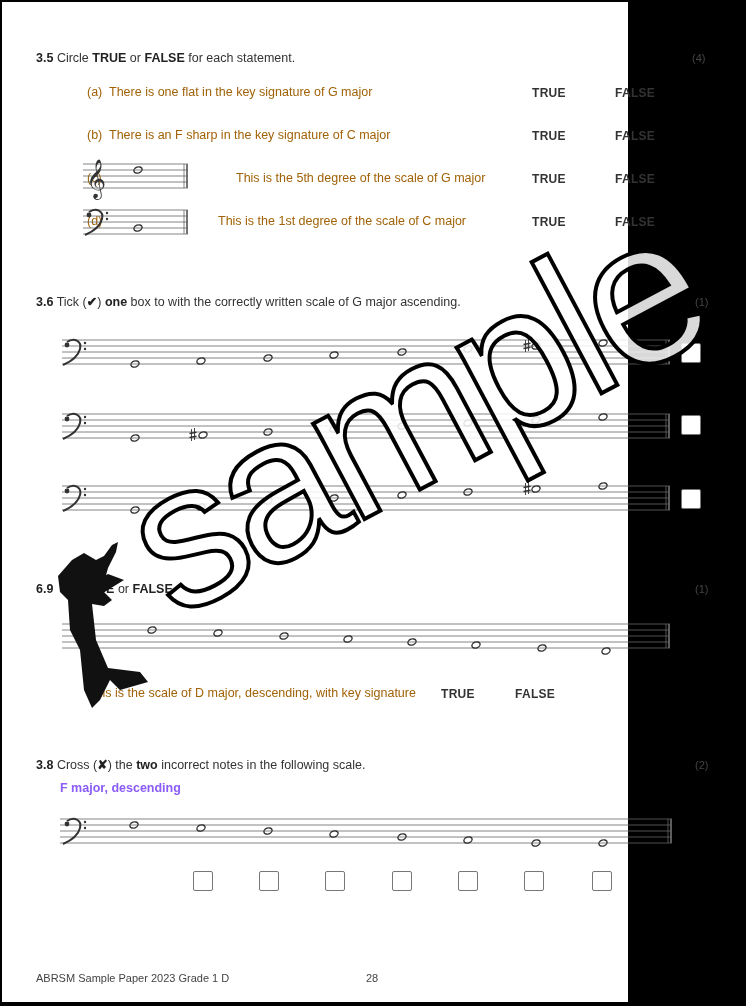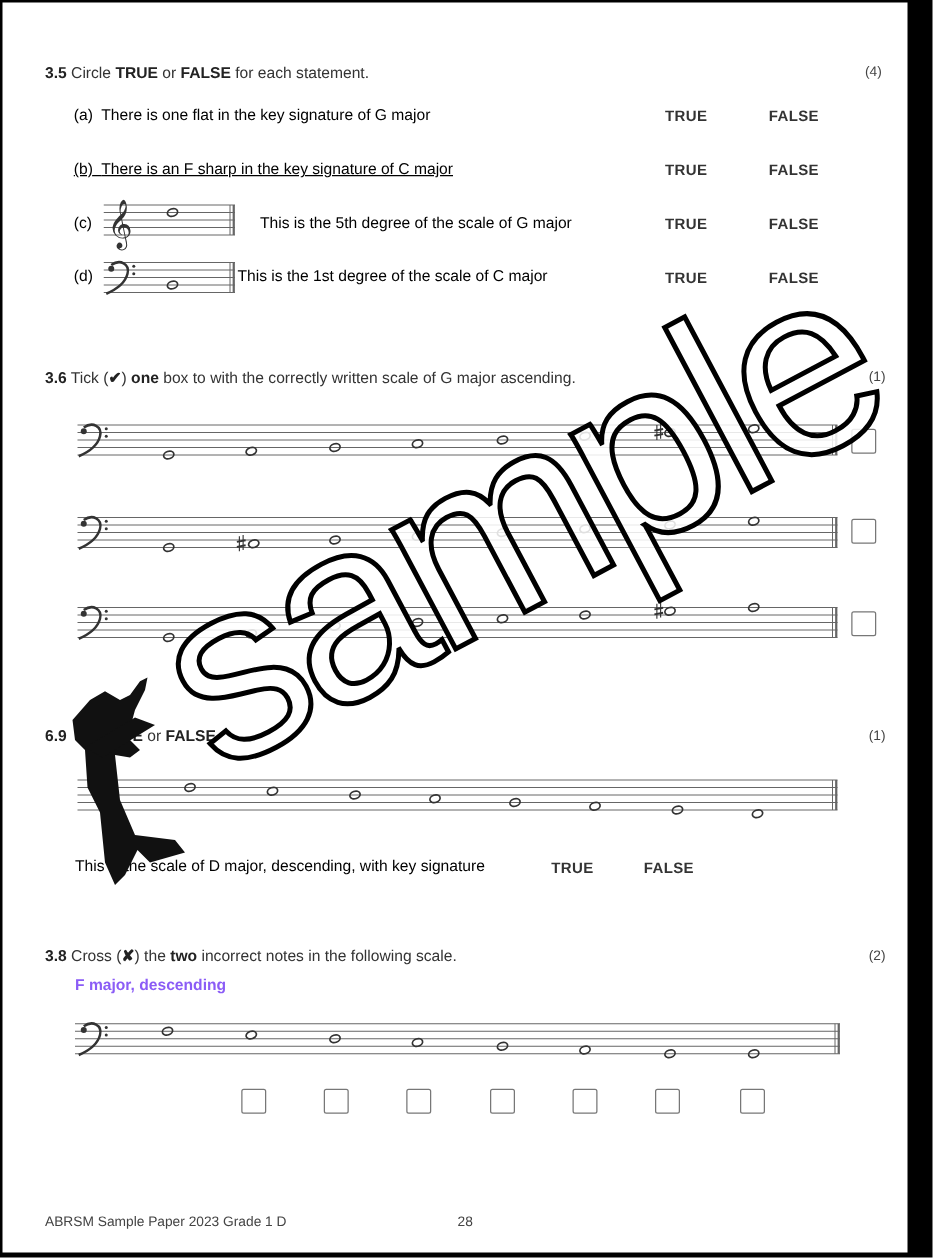--- a/index.html
+++ b/index.html
@@ -1,24 +1,24 @@
 <!DOCTYPE html>
 <html><head>
 <meta charset="utf-8">
 <style>
   html,body{margin:0;padding:0;}
   body{width:746px;height:1006px;background:#000;position:relative;overflow:hidden;font-family:"Liberation Sans",sans-serif;color:#333;}
-  .page{position:absolute;left:2px;top:2px;width:724px;height:1000px;background:#fff;}
+  .page{position:absolute;left:2px;top:2px;width:626px;height:1000px;background:#fff;}
   .abs{position:absolute;white-space:nowrap;}
   .q{font-size:12.5px;color:#333;}
   .q b{color:#222;}
   .num{font-weight:bold;color:#222;}
   .mark{font-size:11px;color:#444;}
   .tf{font-size:12px;font-weight:bold;color:#333;letter-spacing:0.3px;}
-  .stmt{font-size:12.5px;color:#000000;}
+  .stmt{font-size:12.5px;color:#a16207;margin-left:28px;}
   .footer{font-size:11px;color:#444;}
   .box{position:absolute;width:18px;height:18px;border:1px solid #777;border-radius:2px;background:#fff;}
   svg{position:absolute;left:0;top:0;}
 </style>
 </head>
 <body>
 
 <div class="page">
 
   <div class="abs q" style="left:34px;top:49px;">
@@ -31,21 +31,21 @@
   </div>
   <div class="abs mark" style="left:690px;top:50px;">(4)</div>
 
   <div class="abs stmt" style="left:57px;top:83px;">
     <span>(a)</span>&nbsp;
     <span>There is one flat in the key signature of G major</span>
   </div>
   <div class="abs tf" style="left:530px;top:84px;">TRUE</div>
   <div class="abs tf" style="left:613px;top:84px;">FALSE</div>
 
-  <div class="abs stmt" style="left:57px;top:126px;text-decoration:underline;">
+  <div class="abs stmt" style="left:57px;top:126px;">
     <span>(b)</span>&nbsp;
     <span>There is an F sharp in the key signature of C major</span>
   </div>
   <div class="abs tf" style="left:530px;top:127px;">TRUE</div>
   <div class="abs tf" style="left:613px;top:127px;">FALSE</div>
 
   <div class="abs stmt" style="left:57px;top:169px;">(c)</div>
   <div class="abs stmt" style="left:206px;top:169px;">This is the 5th degree of the scale of G major</div>
   <div class="abs tf" style="left:530px;top:170px;">TRUE</div>
   <div class="abs tf" style="left:613px;top:170px;">FALSE</div>

